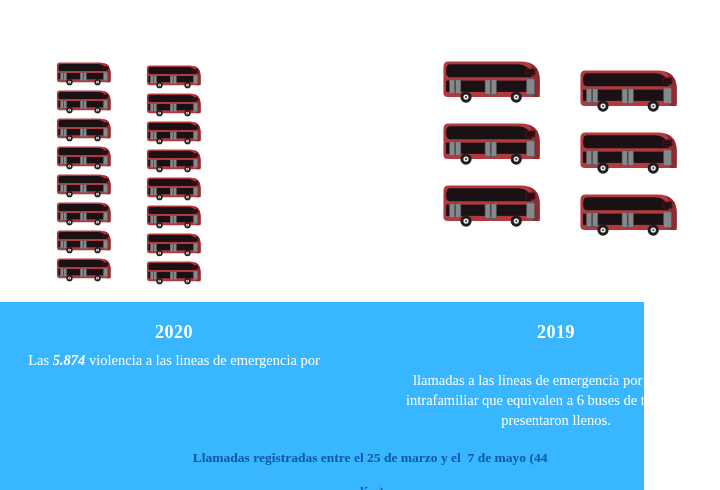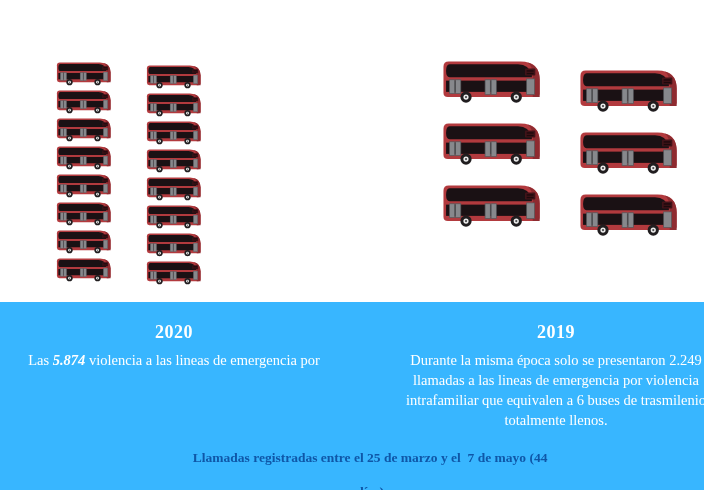--- a/index.html
+++ b/index.html
@@ -43,21 +43,21 @@
   .b-window{fill:var(--bus-window);}
   .b-door{fill:var(--bus-door);stroke:#55565a;stroke-width:0.8;}
   .b-sign{fill:#401318;}
   .b-signline{fill:#1d090c;}
   .b-tire{fill:#201d1f;}
   .b-hub{fill:var(--bus-hub);}
   .b-hubdot{fill:#4c4c4e;}
 
   
   .panel{
-    position:absolute;left:0;top:302px;width:704px;height:188px;
+    position:absolute;left:0;top:302px;width:644px;height:188px;
     background:var(--panel-blue);
   }
   .col{position:absolute;top:20px;text-align:center;color:#ffffff;}
   .col-left{left:6px;width:336px;}
   .col-right{left:384px;width:344px;}
   .col h2{
     margin:0 0 7px 0;font-size:18px;font-weight:bold;letter-spacing:0.5px;
   }
   .col p{margin:0;font-size:14.5px;line-height:20px;font-weight:normal;}
   .col p b{font-weight:bold;font-style:italic;}
@@ -568,24 +568,24 @@
 
     <div class="col col-left">
       <h2>2020</h2>
       <p><span>Las </span><b>5.874</b><span> violencia a las lineas de emergencia por</span><br>
       <br>
       </p>
     </div>
 
     <div class="col col-right">
       <h2>2019</h2>
-      <p><span>Durante la misma época solo se presentaron 2.249</span><br>
+      <p><br>
       <span>llamadas a las lineas de emergencia por violencia</span><br>
       <span>intrafamiliar que equivalen a 6 buses de trasmilenio</span><br>
-      <span>totalmente llenos.</span></p>
+      <span>presentaron llenos.</span></p>
     </div>
 
     <div class="footer">
       <span>Llamadas registradas entre el 25 de marzo y el  7 de mayo (44</span><br>
       <span>días)</span><br>
       
     </div>
 
   </div>
 </div>

